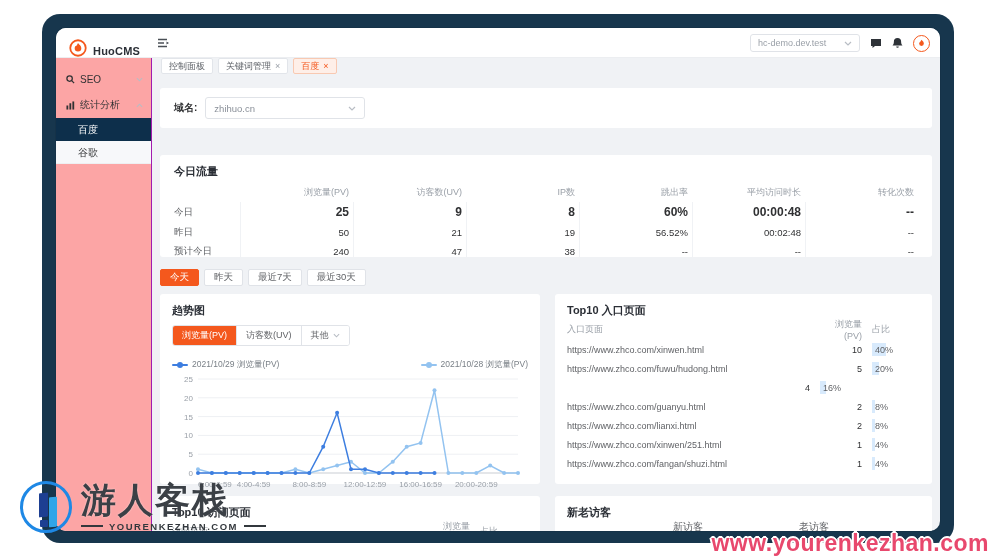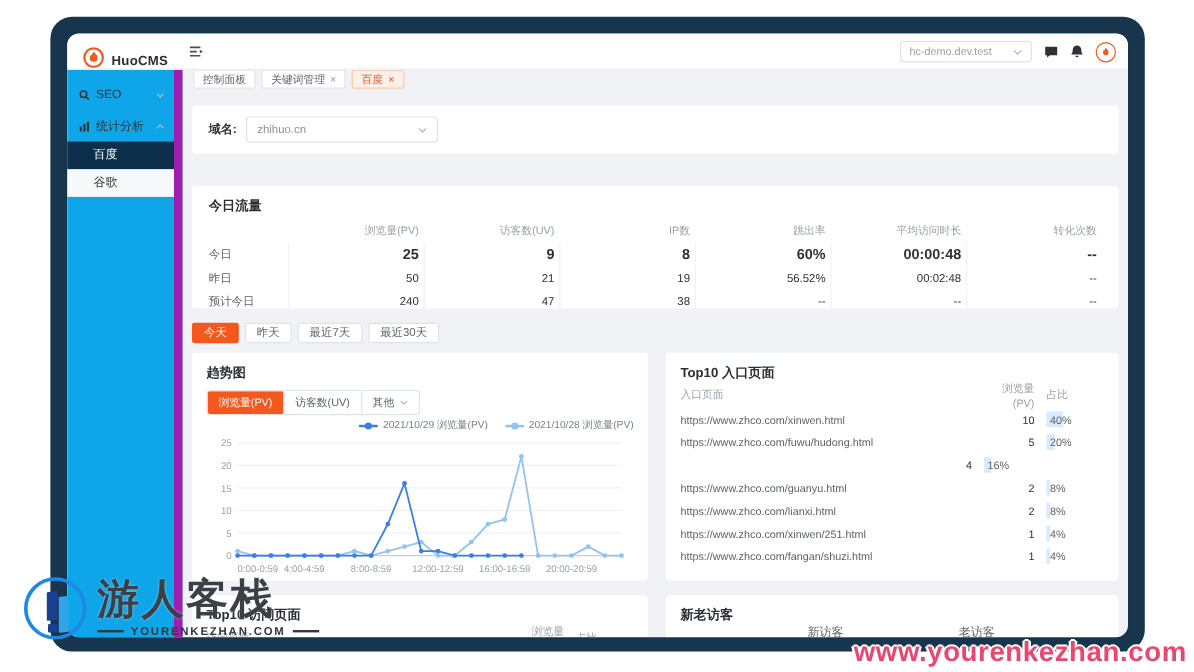--- a/index.html
+++ b/index.html
@@ -18,21 +18,21 @@
   .nav{display:flex;align-items:stretch;margin-left:14px}
   .nav-item{display:flex;align-items:center;padding:0 16px;font-size:10.5px;color:#303133;cursor:pointer;border-bottom:2px solid transparent}
   .nav-item.active{color:#f4581d;border-bottom-color:#f4581d;font-weight:bold}
   .hright{position:absolute;right:10px;top:0;height:30px;display:flex;align-items:center;gap:10px}
   .site-select{width:110px;height:18px;border:1px solid #e0e3e8;border-radius:3px;display:flex;align-items:center;justify-content:space-between;padding:0 7px;font-size:9px;color:#9aa0a8;cursor:pointer;background:#fff}
   .hicon{display:flex;align-items:center;cursor:pointer}
   .avatar{width:17px;height:17px;border-radius:50%;border:1.5px solid #f4581d;background:#fff;display:flex;align-items:center;justify-content:center;cursor:pointer}
 
   
   .body-row{display:flex;height:473px}
-  .sidebar{width:96px;background:#0ea5e9;border-right:7px solid #a21caf;padding-top:8px;flex:none}
+  .sidebar{width:96px;background:#fca5a5;border-right:1px solid #a21caf;padding-top:8px;flex:none}
   .side-group{display:flex;align-items:center;gap:5px;height:26px;padding:0 8px 0 10px;font-size:10px;color:#303133;cursor:pointer}
   .side-group .grow{flex:1}
   .side-item{height:23px;line-height:23px;padding-left:22px;font-size:10px;color:#303133;cursor:pointer;background:#f7f8fa;border-bottom:1px solid #eef0f2}
   .side-item.active{background:#0d2f4b;color:#fff;border-bottom:none}
 
   .main{flex:1;display:flex;flex-direction:column;overflow:hidden}
   .tabstrip{height:24px;display:flex;gap:5px;padding:0 9px;flex:none}
   .tchip{height:16px;display:flex;align-items:center;gap:4px;padding:0 7px;background:#fff;border:1px solid #e2e5ea;border-radius:2px;font-size:9px;color:#5f6369;cursor:pointer}
   .tchip .x{font-size:9px;color:#9aa0a8;line-height:1}
   .tchip.active{background:#feefe8;border-color:#f8c9b2;color:#f4581d}
@@ -62,21 +62,21 @@
   .rchip{height:17px;display:flex;align-items:center;padding:0 9px;font-size:9.5px;color:#606266;background:#fff;border:1px solid #e0e3e8;border-radius:2px;cursor:pointer}
   .rchip.active{background:#f4581d;border-color:#f4581d;color:#fff}
 
   
   .charts-row{display:flex;gap:15px;margin-bottom:12px}
   .card-trend{width:380px;height:190px;padding:9px 12px;flex:none}
   .metric-group{display:inline-flex;border:1px solid #e0e3e8;border-radius:3px;overflow:hidden;margin-top:7px}
   .mbtn{height:19px;display:flex;align-items:center;gap:4px;padding:0 9px;font-size:9px;color:#606266;background:#fff;border-left:1px solid #e0e3e8;cursor:pointer}
   .mbtn:first-child{border-left:none}
   .mbtn.active{background:#f4581d;color:#fff}
-  .legend{display:flex;justify-content:flex-end;gap:14px;margin-top:3px}
+  .legend{display:flex;justify-content:space-between;gap:14px;margin-top:13px}
   .legend-item{display:flex;align-items:center;gap:4px;font-size:8.5px;color:#7a8087;cursor:pointer}
   .sw{position:relative;width:16px;height:2px;border-radius:1px}
   .sw i{position:absolute;left:5px;top:-2px;width:6px;height:6px;border-radius:50%}
   .tick{font-size:8px;fill:#9aa0a8}
 
   
   .card-top{width:377px;height:190px;padding:9px 12px;flex:none;display:flex;flex-direction:column}
   .trow{display:grid;grid-template-columns:1fr 52px 48px;align-items:center;height:19px}
   .trow .c1{font-size:9px;color:#606266;overflow:hidden;white-space:nowrap;text-overflow:ellipsis}
   .trow .c2{font-size:9px;color:#303133;text-align:right;padding-right:10px}

